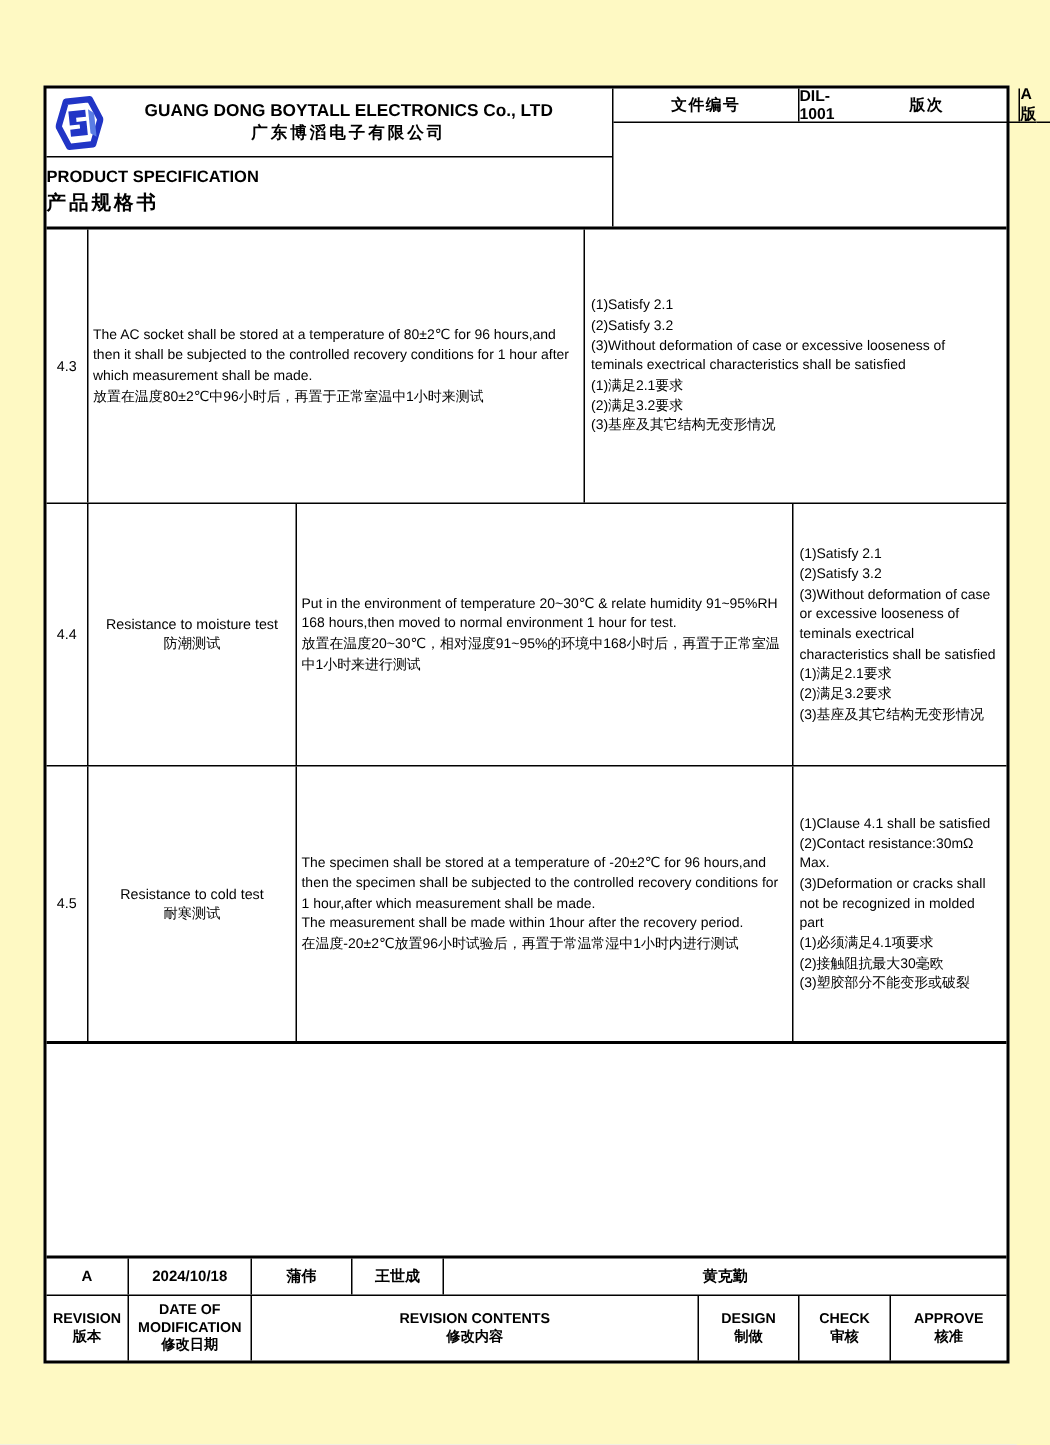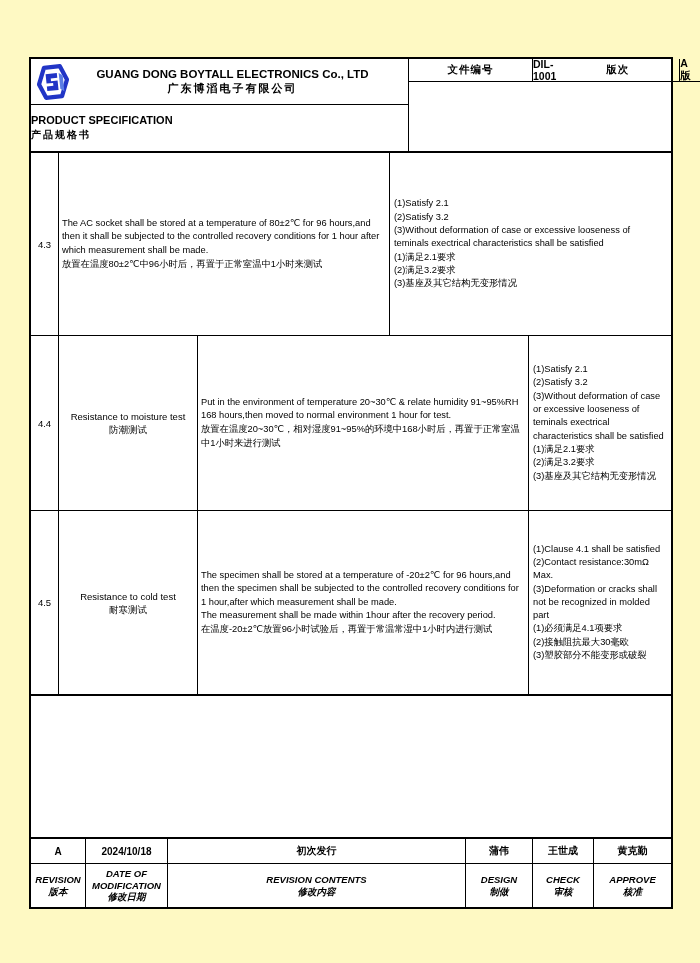--- a/index.html
+++ b/index.html
@@ -14,21 +14,21 @@
   .hdr { display:flex; height:92px; border-bottom:2px solid #000; }
   .hdr-left { width:378px; border-right:1px solid #000; box-sizing:border-box; display:flex; flex-direction:column; }
   .company-cell { height:46px; border-bottom:1px solid #000; box-sizing:border-box; position:relative;
                   display:flex; align-items:center; justify-content:center; }
   .logo-wrap { position:absolute; left:6px; top:4px; width:32px; height:38px; }
   .company-text { text-align:center; padding-left:26px; }
   .company-en { font-size:11.5px; font-weight:bold; }
   .company-cn { font-size:11px; font-weight:bold; letter-spacing:2px; margin-top:1px; }
   .title-cell { flex:1; display:flex; flex-direction:column; justify-content:center; }
   .title-en { font-size:11px; font-weight:bold; }
-  .title-cn { font-size:10px; font-weight:bold; letter-spacing:2px; margin-top:2px; }
+  .title-cn { font-size:13px; font-weight:bold; letter-spacing:2px; margin-top:2px; }
   .hdr-right { width:262px; display:flex; flex-direction:row; }
   .hfr { display:flex; height:23px; border-bottom:1px solid #000; box-sizing:border-box; }
   .hfr:last-child { border-bottom:none; }
   .hlabel { width:124px; border-right:1px solid #000; box-sizing:border-box; display:flex;
             align-items:center; justify-content:center; font-weight:bold; font-size:10.5px; letter-spacing:1px; }
   .hvalue { flex:1; display:flex; align-items:center; justify-content:center; font-weight:bold; font-size:10.5px; }
 
   
   .trow { display:flex; border-bottom:1px solid #000; }
   .r43 { height:182px; }
@@ -41,21 +41,21 @@
   .cell-desc { width:331px; border-right:1px solid #000; box-sizing:border-box; display:flex;
                align-items:center; font-size:9.3px; line-height:13.6px; padding:0 3px; }
   .cell-result { flex:1; display:flex; align-items:center; font-size:9.3px; line-height:13.3px; padding:0 4px; }
   .preline { white-space:pre-line; }
 
   
   .empty-row { height:141px; border-bottom:2px solid #000; }
 
   
   .rev-entry { display:flex; height:24px; border-bottom:1px solid #000; font-weight:bold; font-size:10px; }
-  .rev-head  { display:flex; height:43px; font-weight:bold; font-size:9.5px; line-height:11.5px;font-style:italic; }
+  .rev-head  { display:flex; height:43px; font-weight:bold; font-size:9.5px; line-height:11.5px; }
   .rc { border-right:1px solid #000; box-sizing:border-box; display:flex; align-items:center;
         justify-content:center; text-align:center; }
   .c-rev  { width:55px; }
   .c-date { width:82px; }
   .c-cont { width:298px; }
   .c-des  { width:67px; }
   .c-chk  { width:61px; }
   .c-app  { flex:1; border-right:none; }
 </style>
 </head>
@@ -161,21 +161,20 @@
 (2)接触阻抗最大30毫欧
 (3)塑胶部分不能变形或破裂</div>
       </div>
     </div>
 
     <div class="empty-row"></div>
 
     <div class="rev-entry">
       <div class="rc c-rev">A</div>
       <div class="rc c-date">2024/10/18</div>
-      <div class="rc c-cont">初次发行</div>
       <div class="rc c-des">蒲伟</div>
       <div class="rc c-chk">王世成</div>
       <div class="rc c-app">黄克勤</div>
     </div>
 
     <div class="rev-head">
       <div class="rc c-rev preline">REVISION
 版本</div>
       <div class="rc c-date preline">DATE OF
 MODIFICATION

